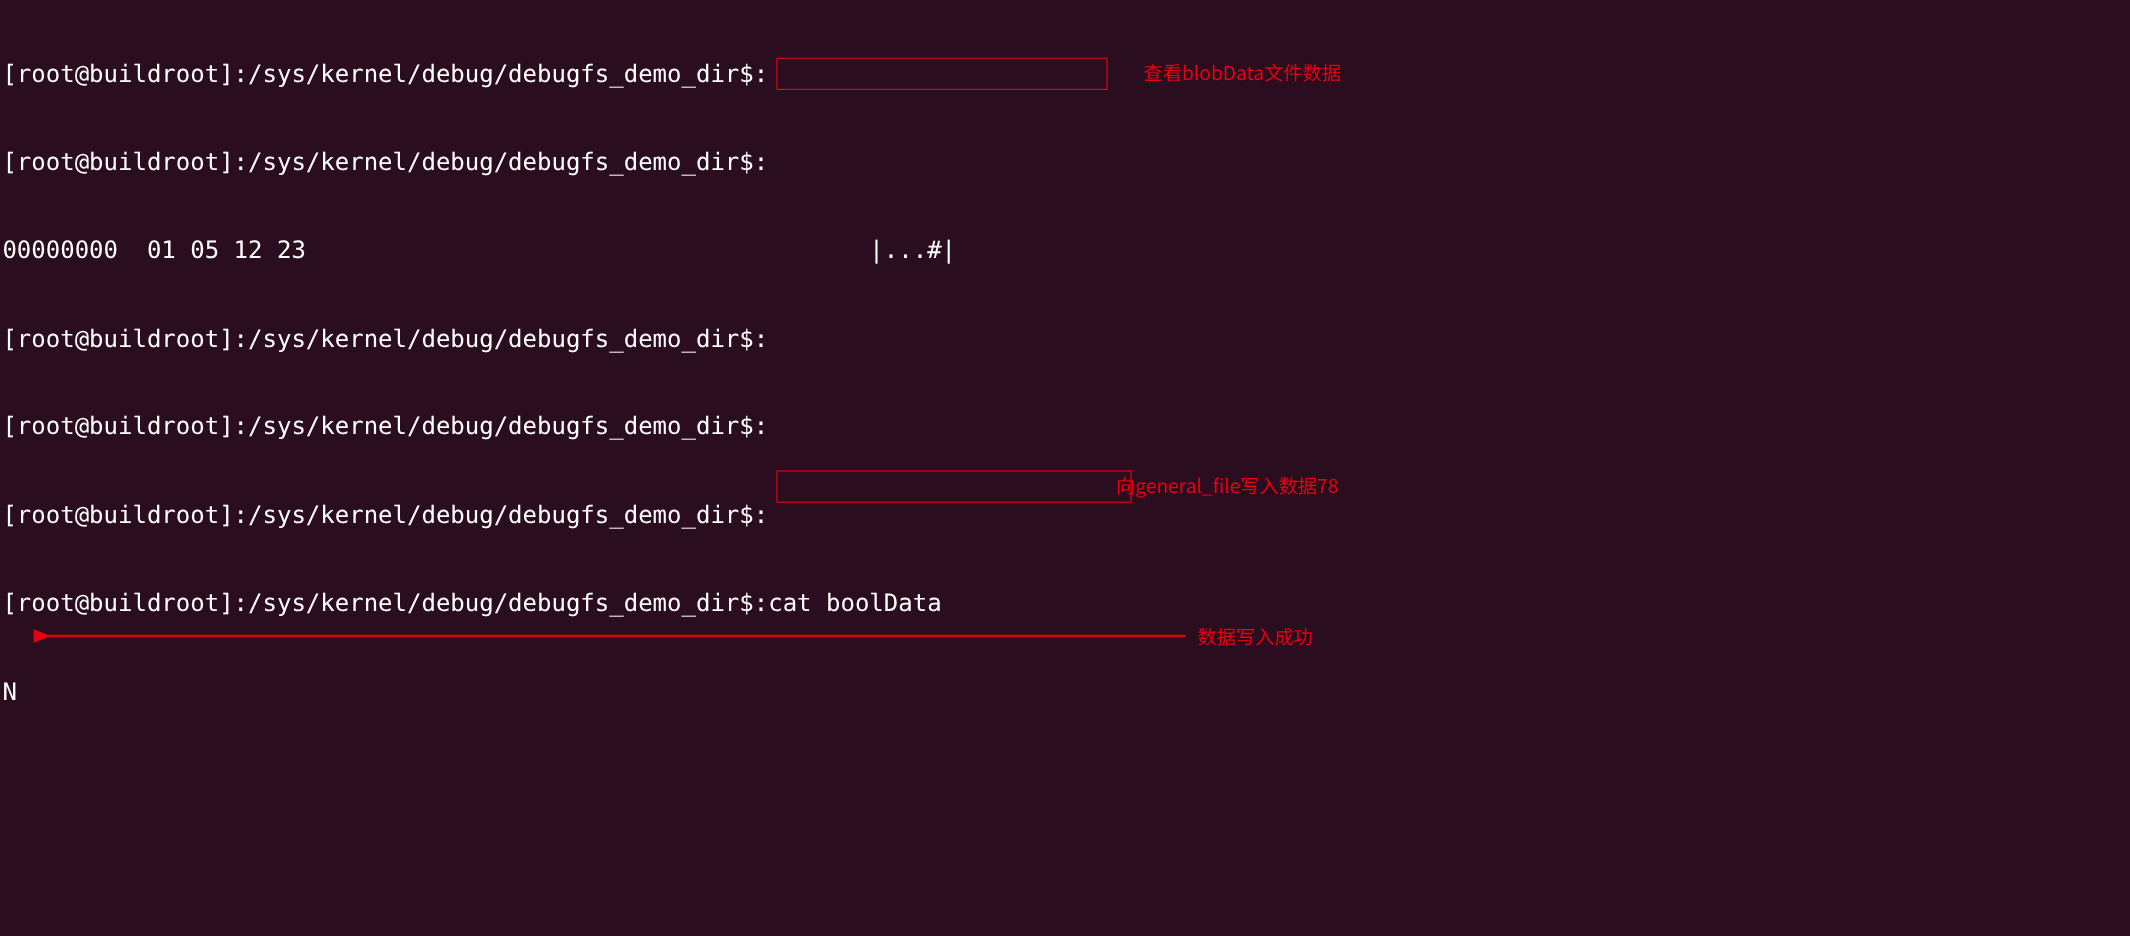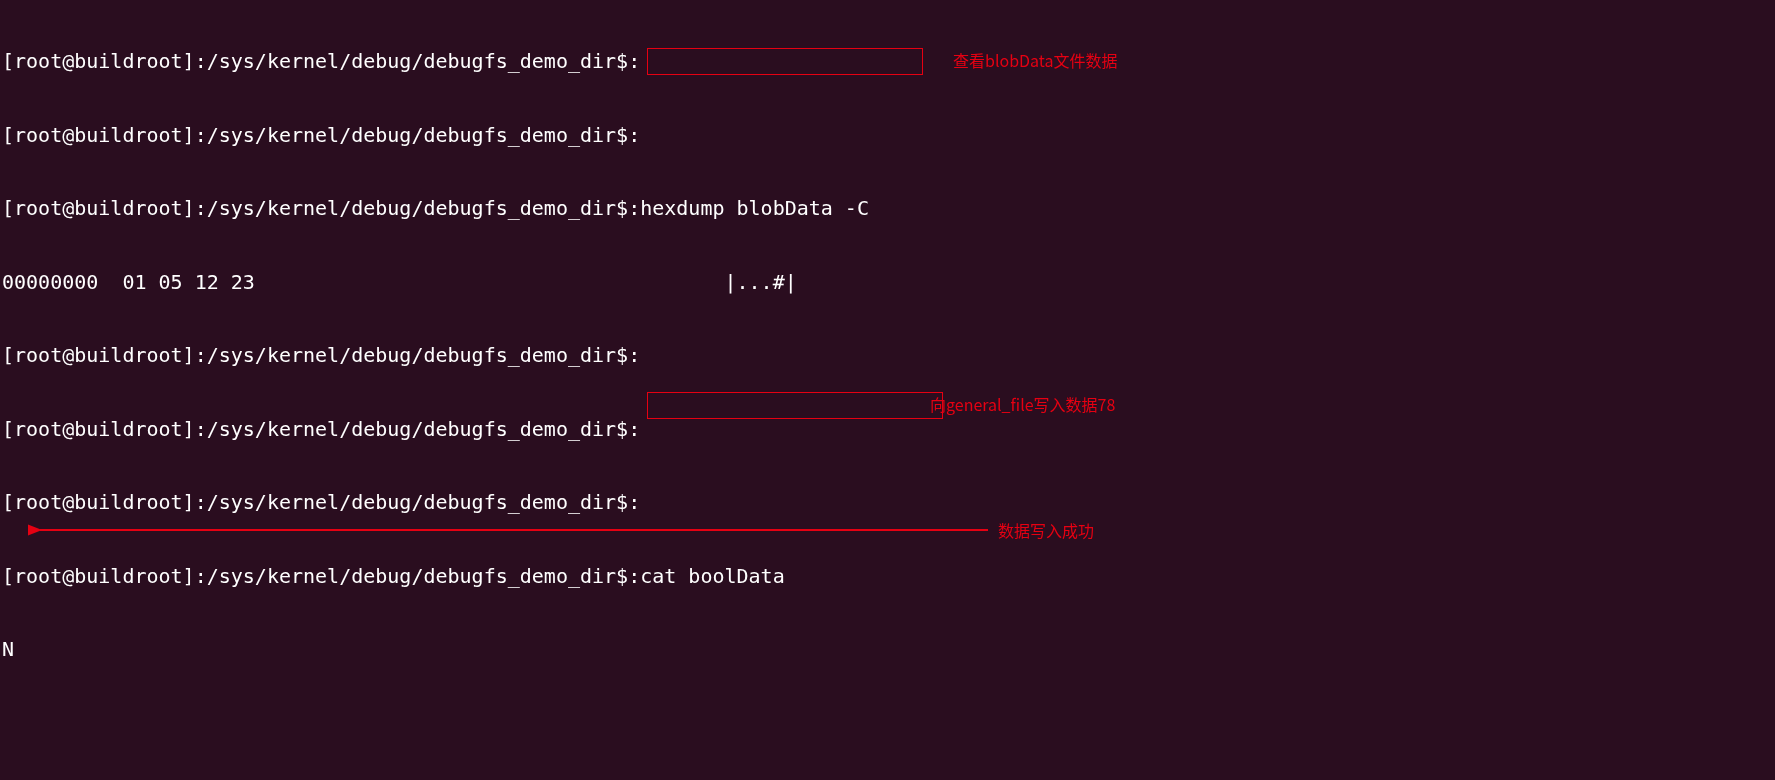--- a/index.html
+++ b/index.html
@@ -42,21 +42,20 @@
     position: absolute;
     pointer-events: none;
   }
 </style>
 </head>
 <body>
 
 <div class="terminal">
   <div class="line">[root@buildroot]:/sys/kernel/debug/debugfs_demo_dir$:</div>
   <div class="line">[root@buildroot]:/sys/kernel/debug/debugfs_demo_dir$:</div>
-  <div class="line">[root@buildroot]:/sys/kernel/debug/debugfs_demo_dir$:hexdump blobData -C</div>
   <div class="line">00000000  01 05 12 23                                       |...#|</div>
   <div class="line">[root@buildroot]:/sys/kernel/debug/debugfs_demo_dir$:</div>
   <div class="line">[root@buildroot]:/sys/kernel/debug/debugfs_demo_dir$:</div>
   <div class="line">[root@buildroot]:/sys/kernel/debug/debugfs_demo_dir$:</div>
   <div class="line">[root@buildroot]:/sys/kernel/debug/debugfs_demo_dir$:cat boolData</div>
   <div class="line">N</div>
   
   
   
   

